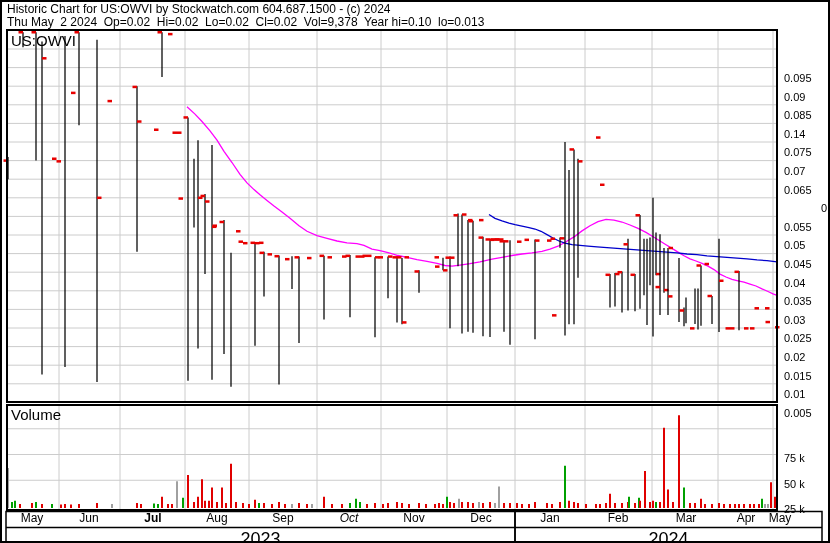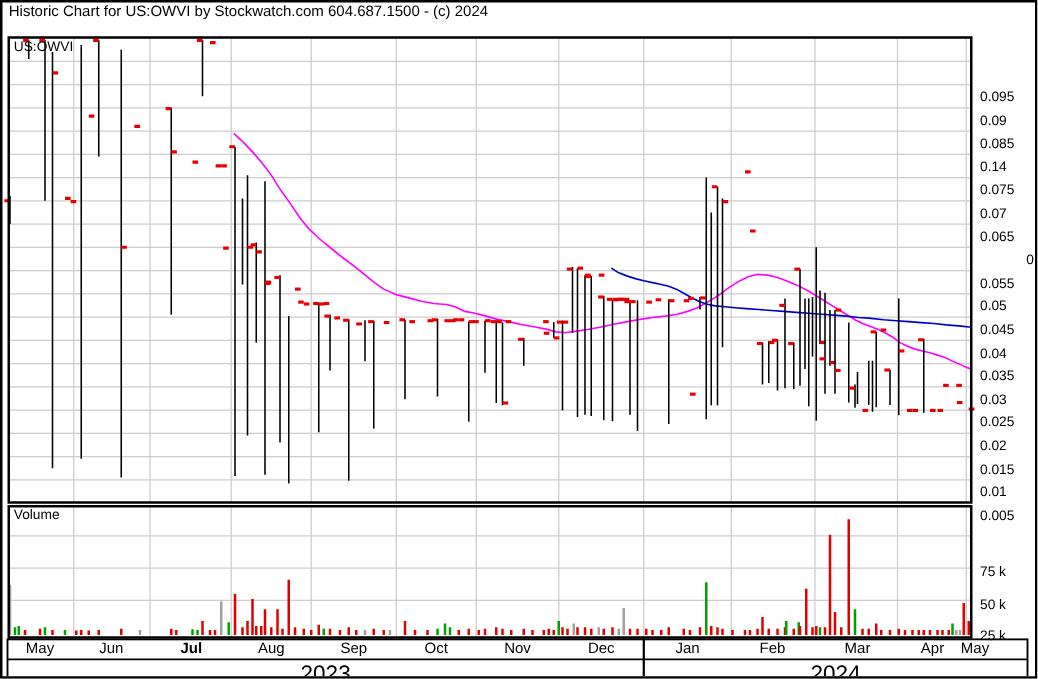--- a/index.html
+++ b/index.html
@@ -5,21 +5,21 @@
   html,body{margin:0;padding:0;background:#fff;}
   #stage{position:relative;width:830px;height:543px;background:#ffffff;
          font-family:"Liberation Sans","DejaVu Sans",sans-serif;color:#000;
          box-sizing:border-box;border:2px solid #000;overflow:hidden;}
   #chart-svg{position:absolute;left:0;top:0;}
   .lbl{position:absolute;white-space:pre;line-height:1.15;}
   .hdr{font-size:12px;}
   .axis{font-size:11px;margin-top:30px;}
   .month{font-size:12px;transform:translateX(-50%);}
   .year{font-size:18px;text-align:center;}
-  .paneTitle{font-size:11px;}
+  .paneTitle{font-size:15px;}
 </style>
 </head>
 <body>
 
 <div id="stage">
   <svg id="chart-svg" width="826" height="539">
       <line x1="57" y1="29" x2="57" y2="399" stroke="#cccccc" stroke-width="1"></line>
       <line x1="57" y1="404" x2="57" y2="507" stroke="#cccccc" stroke-width="1"></line>
       <line x1="118" y1="29" x2="118" y2="399" stroke="#cccccc" stroke-width="1"></line>
       <line x1="118" y1="404" x2="118" y2="507" stroke="#cccccc" stroke-width="1"></line>
@@ -417,20 +417,21 @@
       <line x1="763.5" y1="320.048" x2="768" y2="320.048" stroke="#e80000" stroke-width="2.5"></line>
       <line x1="773" y1="325.25600000000003" x2="773" y2="325.25600000000003" stroke="#000000" stroke-width="1.25"></line>
       <line x1="773" y1="325.25600000000003" x2="777.5" y2="325.25600000000003" stroke="#e80000" stroke-width="2.5"></line>
       <rect x="5" y="28" width="770" height="372" fill="none" stroke="#000000" stroke-width="2"></rect>
       <rect x="5" y="403" width="770" height="105" fill="none" stroke="#000000" stroke-width="2"></rect>
       <rect x="4" y="509.5" width="509" height="32" fill="none" stroke="#000000" stroke-width="1.5"></rect>
       <rect x="513" y="509.5" width="307" height="32" fill="none" stroke="#000000" stroke-width="1.5"></rect>
       <line x1="4" y1="525.5" x2="820" y2="525.5" stroke="#000000" stroke-width="1.5"></line>
     </svg>
   <div class="lbl hdr" style="left:5px;top:1px;">Historic Chart for US:OWVI by Stockwatch.com 604.687.1500 - (c) 2024</div>
+  <div class="lbl hdr" style="left:5px;top:14px;">Thu May  2 2024  Op=0.02  Hi=0.02  Lo=0.02  Cl=0.02  Vol=9,378  Year hi=0.10  lo=0.013</div>
   <div class="lbl paneTitle" style="left:9px;top:30px;">US:OWVI</div>
   <div class="lbl paneTitle" style="left:9px;top:404px;">Volume</div>
   <div id="gen-labels">
       <div class="lbl axis" style="left: 782px; top: 40px;">0.095</div>
       <div class="lbl axis" style="left: 782px; top: 58.6px;">0.09</div>
       <div class="lbl axis" style="left: 782px; top: 77.2px;">0.085</div>
       <div class="lbl axis" style="left: 782px; top: 95.8px;">0.14</div>
       <div class="lbl axis" style="left: 782px; top: 114.4px;">0.075</div>
       <div class="lbl axis" style="left: 782px; top: 133px;">0.07</div>
       <div class="lbl axis" style="left: 782px; top: 151.6px;">0.065</div>
@@ -447,21 +448,21 @@
       <div class="lbl axis" style="left: 782px; top: 356.2px;">0.01</div>
       <div class="lbl axis" style="left: 782px; top: 374.8px;">0.005</div>
       <div class="lbl axis" style="left: 782px; top: 419.75px;">75 k</div>
       <div class="lbl axis" style="left: 782px; top: 445.5px;">50 k</div>
       <div class="lbl axis" style="left: 782px; top: 471.25px;">25 k</div>
       <div class="lbl month" style="left: 30px; top: 510px;">May</div>
       <div class="lbl month" style="left: 87px; top: 510px;">Jun</div>
       <div class="lbl month" style="left: 151px; top: 510px; font-weight: bold;">Jul</div>
       <div class="lbl month" style="left: 215px; top: 510px;">Aug</div>
       <div class="lbl month" style="left: 281px; top: 510px;">Sep</div>
-      <div class="lbl month" style="left: 347px; top: 510px;">Oct</div>
+      <div class="lbl month" style="left: 347px; top: 510px; font-style: italic;">Oct</div>
       <div class="lbl month" style="left: 412px; top: 510px;">Nov</div>
       <div class="lbl month" style="left: 479px; top: 510px;">Dec</div>
       <div class="lbl month" style="left: 548px; top: 510px;">Jan</div>
       <div class="lbl month" style="left: 616px; top: 510px;">Feb</div>
       <div class="lbl month" style="left: 684px; top: 510px;">Mar</div>
       <div class="lbl month" style="left: 744px; top: 510px;">Apr</div>
       <div class="lbl month" style="left: 778px; top: 510px;">May</div>
       <div class="lbl year" style="left: 4px; width: 509px; top: 527px;">2023</div>
       <div class="lbl year" style="left: 513px; width: 307px; top: 527px;">2024</div>
     </div>

